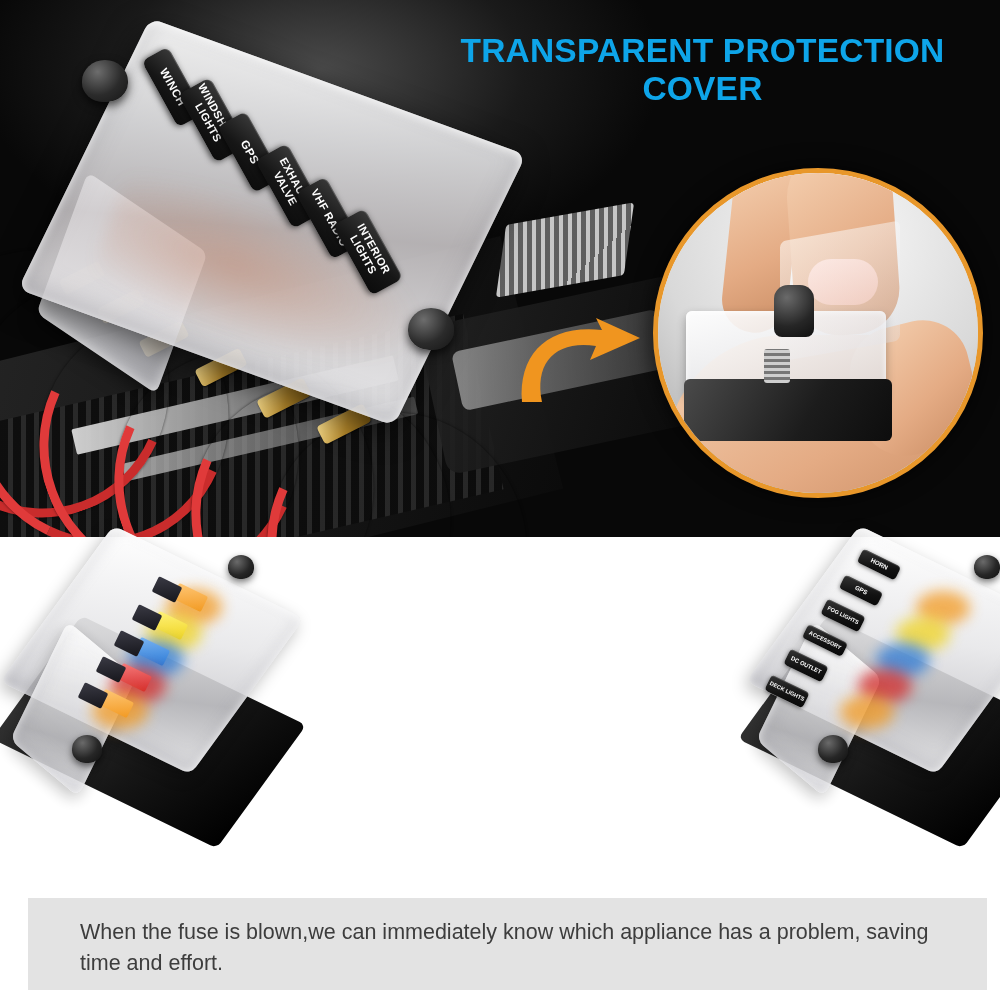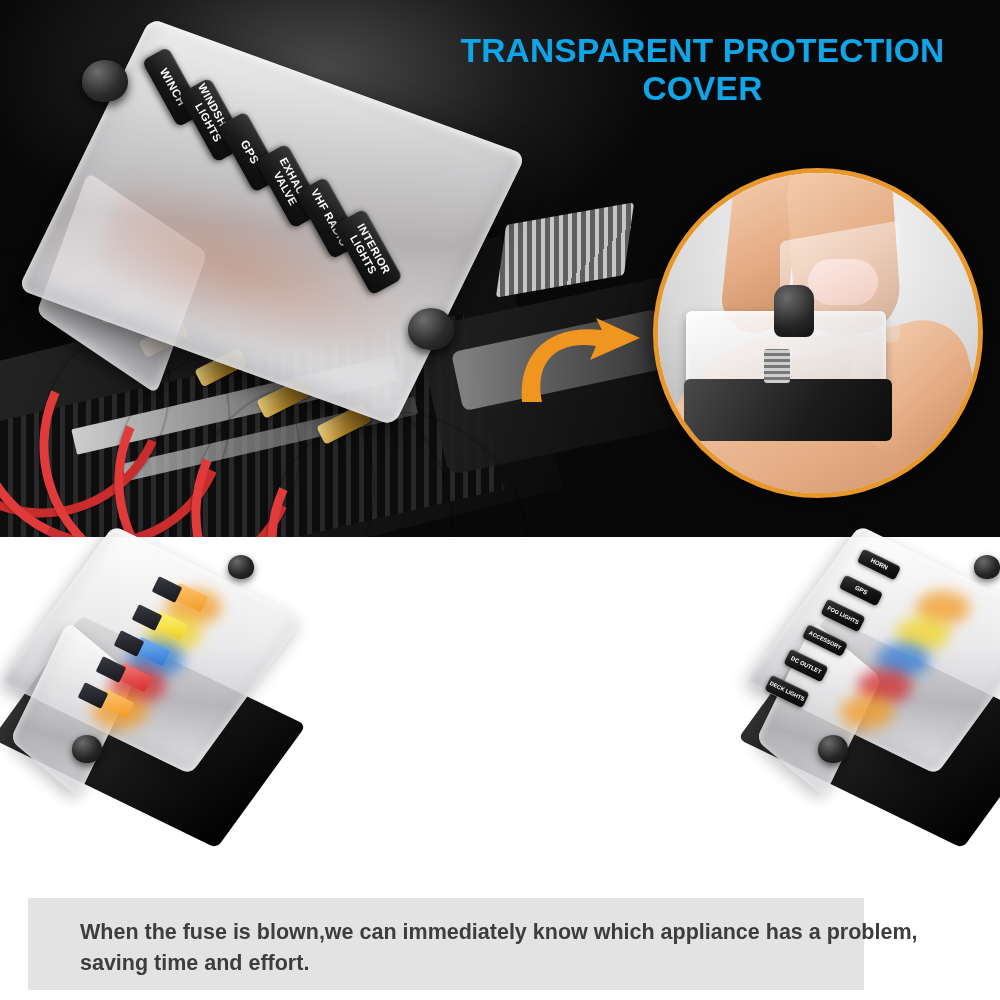--- a/index.html
+++ b/index.html
@@ -89,21 +89,21 @@
   .fglow{position:absolute;border-radius:50%;filter:blur(7px);opacity:.75;}
   .sknob{position:absolute;border-radius:50% 50% 45% 45%;
     background:radial-gradient(circle at 35% 28%, #6a6a6a,#262626 55%,#101010);
     box-shadow:0 3px 7px rgba(0,0,0,.55);}
   .sl{position:absolute;background:linear-gradient(160deg,#343434,#121212 60%,#080808);
     border-radius:4px;color:#fff;display:flex;align-items:center;justify-content:center;
     text-align:center;line-height:1.0;font-weight:700;
     box-shadow:0 1px 4px rgba(0,0,0,.5), inset 0 1px 0 rgba(255,255,255,.16);}
 
   
-  .band{position:absolute;left:28px;top:898px;width:836px;height:92px;background:#e3e3e3;font-weight:bold;}
+  .band{position:absolute;left:28px;top:898px;width:959px;height:92px;background:#e3e3e3;}
   .band p{margin:0;position:absolute;left:52px;top:19px;width:850px;color:#3d3d3d;
      font-size:21.5px;line-height:1.45;}
 </style>
 </head>
 <body>
 
 <div class="page">
 
   <div class="hero">
     <div class="hero-bg"></div>

